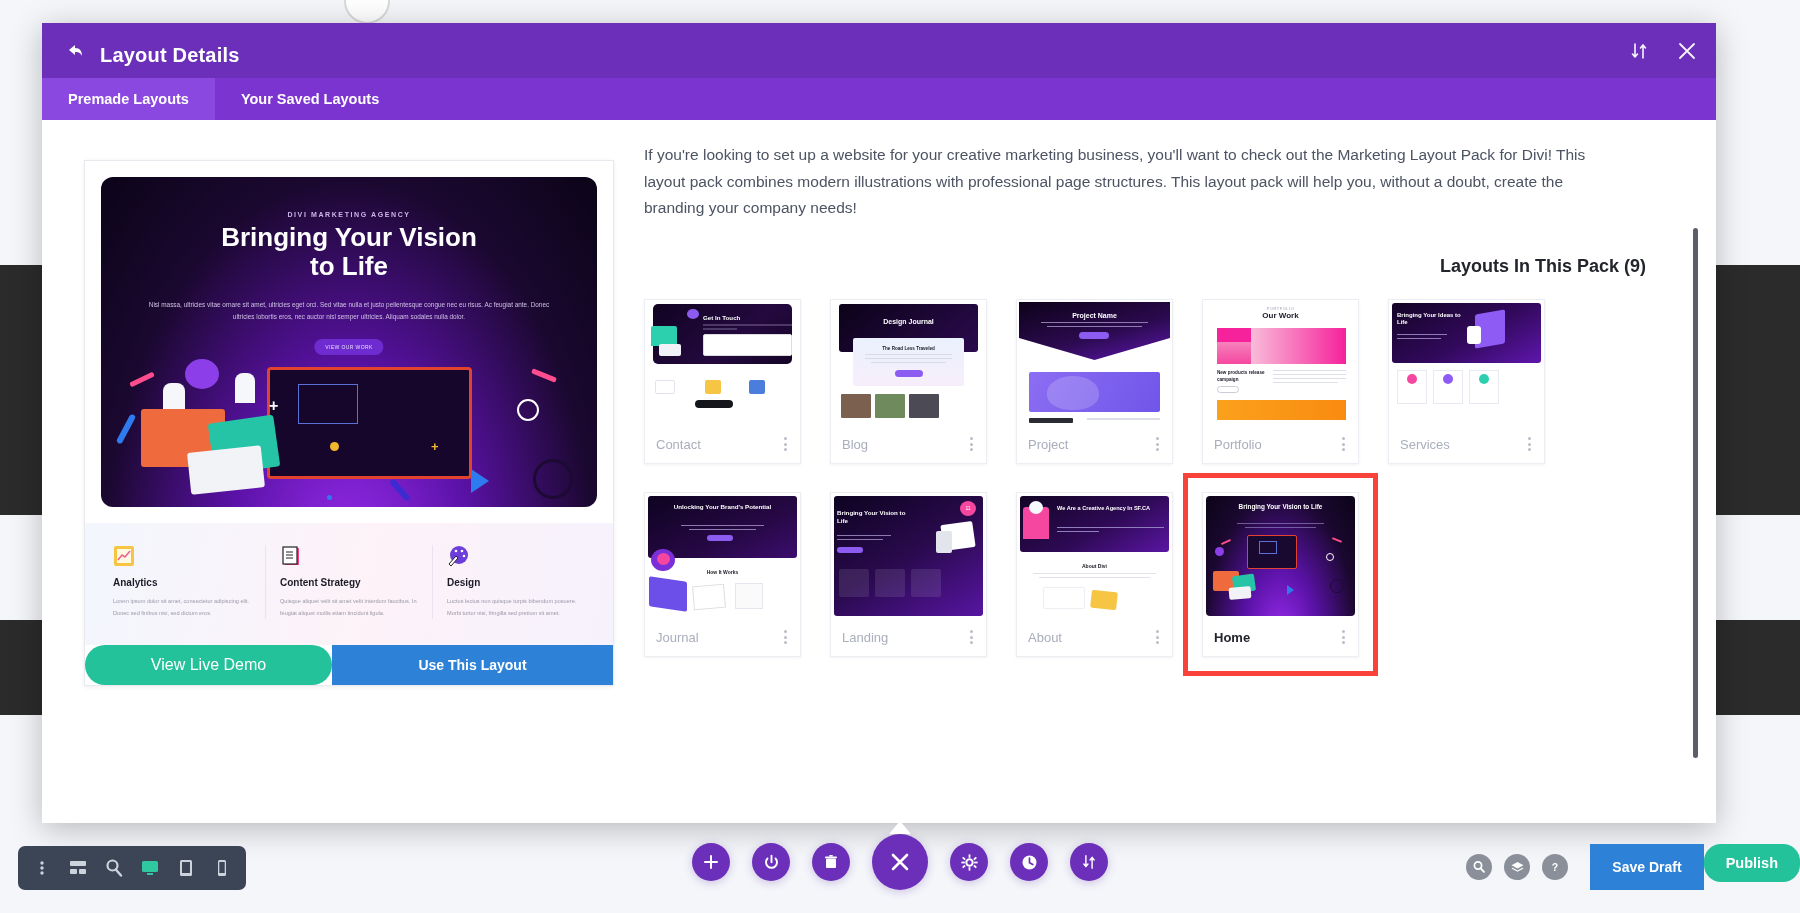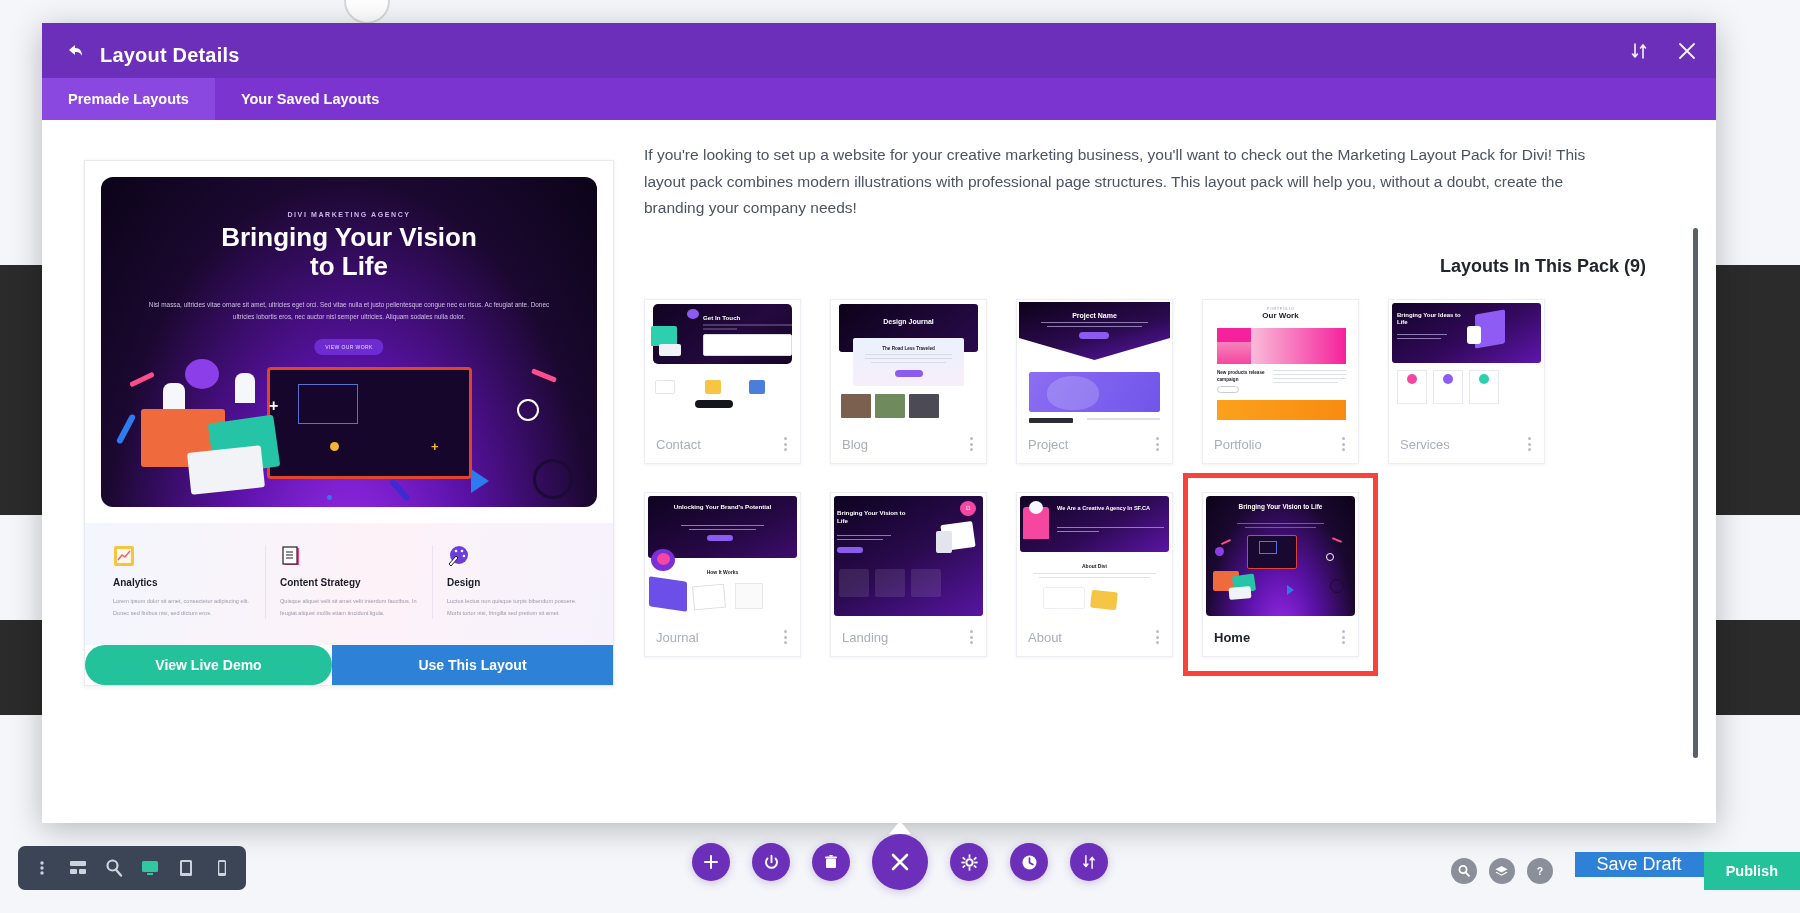--- a/index.html
+++ b/index.html
@@ -97,21 +97,21 @@
     display: flex; padding: 22px 14px 26px 14px;
     background: linear-gradient(100deg, #f3f6fd 0%, #fdf2f8 55%, #f6f2fd 100%);
   }
   .feature { flex: 1; padding: 0 14px; position: relative; }
   .feature + .feature { border-left: 1px solid #e9e2ef; }
   .feature-icon { width: 22px; height: 22px; margin-bottom: 10px; }
   .feature-title { font-size: 10px; font-weight: 700; color: #1d1b27; margin-bottom: 8px; }
   .feature-text { font-size: 5.6px; line-height: 2.1; color: #9b98a8; }
 
   .preview-actions { display: flex; height: 40px; }
-  .btn-demo { flex: 0 0 247px; background: #23c29a; color: #fff; font-size: 14px; font-weight: 700; display:flex; align-items:center; justify-content:center; cursor:pointer;border-radius:20px;}
+  .btn-demo { flex: 0 0 247px; background: #23c29a; color: #fff; font-size: 16px; font-weight: 400; display:flex; align-items:center; justify-content:center; cursor:pointer;border-radius:20px;}
   .btn-use { flex: 1; background: #2d82d8; color: #fff; font-size: 14px; font-weight: 700; display:flex; align-items:center; justify-content:center; cursor:pointer;}
 
   
   .detail-col { flex: 1; padding: 0 70px 0 30px; overflow: hidden; position: relative; }
   .pack-desc { font-size: 15.5px; line-height: 1.72; color: #4d5362; max-width: 955px; }
   .pack-heading { font-size: 18px; font-weight: 700; color: #22252c; margin: 34px 0 22px 0; text-align: right; }
 
   .grid { display: flex; flex-wrap: wrap; gap: 0 29px; row-gap: 28px; max-width: 930px; }
   .lcard {
     width: 157px; background: #fff; border: 1px solid #eceef3;
@@ -156,22 +156,22 @@
   .ct-btn.big { width: 56px; height: 56px; }
   .ct-wrap { position: relative; }
   .ct-tail {
     position: absolute; left: 50%; transform: translateX(-50%); top: -13px;
     width: 0; height: 0; border-left: 11px solid transparent; border-right: 11px solid transparent;
     border-bottom: 13px solid #fff;
   }
 
   .right-toolbar { position: absolute; right: 0; bottom: 23px; display: flex; align-items: center; gap: 12px; }
   .rt-circle { width: 26px; height: 26px; border-radius: 50%; background: #8a8f99; display:flex; align-items:center; justify-content:center; cursor:pointer;}
-  .btn-save { height: 25px; padding: 0 22px; background: #2d82d8; color:#fff; font-size:18px; font-weight:400; display:flex; align-items:center; cursor:pointer;}
-  .btn-publish { height: 38px; padding: 0 22px; background: #23c29a; color:#fff; font-size:14.5px; font-weight:700; display:flex; align-items:center; cursor:pointer;}
+  .btn-save { height: 46px; padding: 0 22px; background: #2d82d8; color:#fff; font-size:14px; font-weight:700; display:flex; align-items:center; cursor:pointer;}
+  .btn-publish { height: 38px; padding: 0 22px; background: #23c29a; color:#fff; font-size:14.5px; font-weight:700; display:flex; align-items:center; cursor:pointer;border-radius:17px;}
   .rt-group { display:flex; margin-left: 10px; margin-right: 0; }
   svg { display:block; }
 </style>
 </head>
 <body>
 
 <div id="root">
 
   <div class="page-bg">
     <div class="page-band-dark b1"></div>

